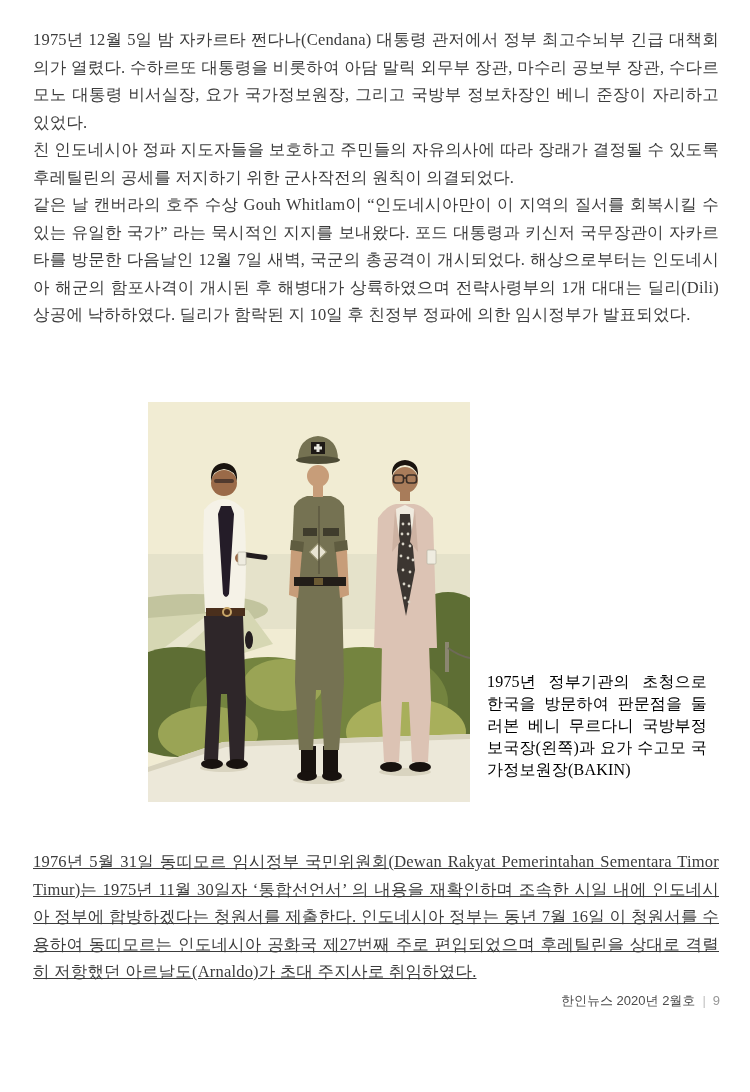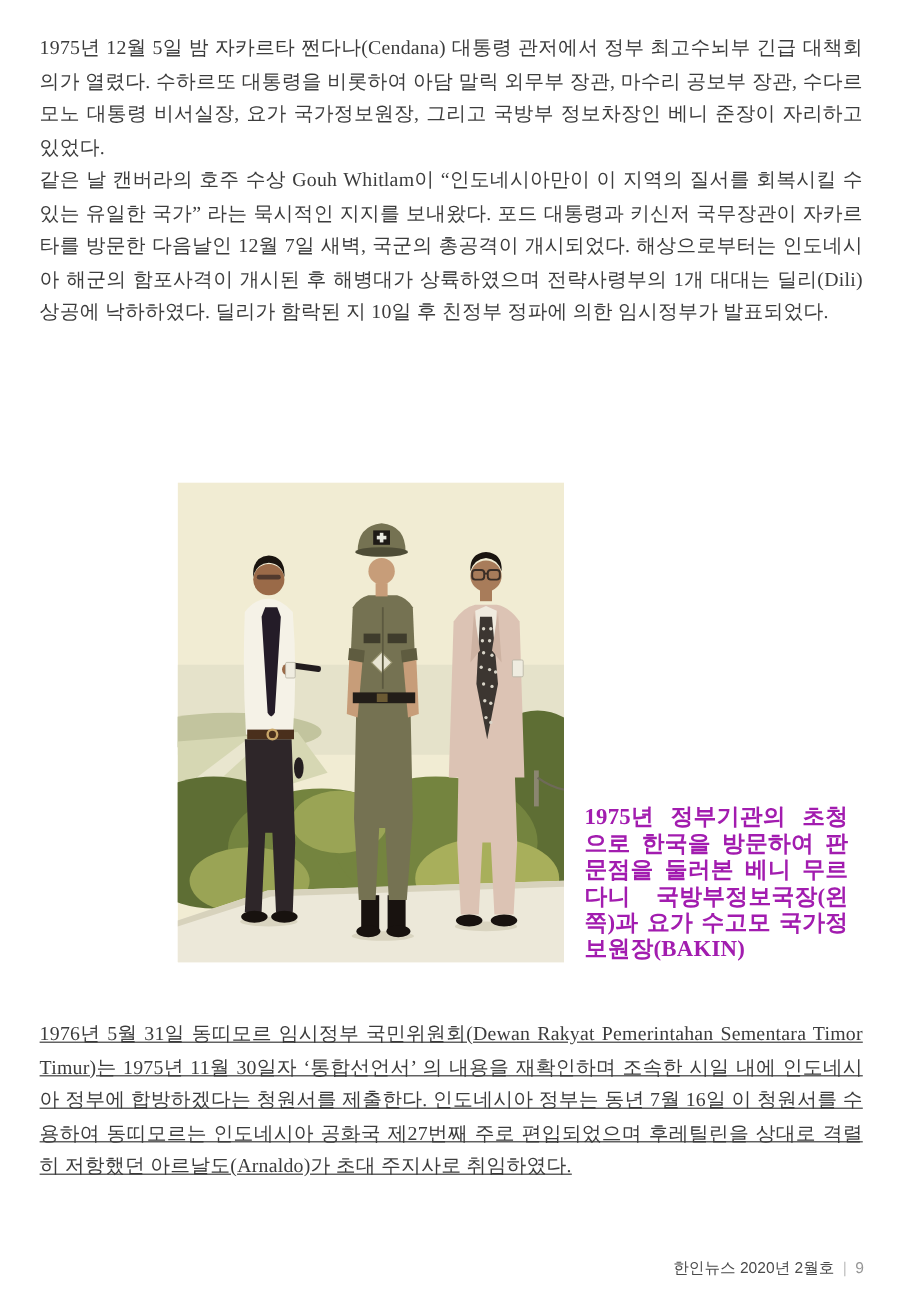--- a/index.html
+++ b/index.html
@@ -31,47 +31,47 @@
     top: 402px;
     width: 322px;
     height: 400px;
   }
   .photo-frame svg { display: block; }
   .photo-caption {
     position: absolute;
     left: 487px;
     top: 671px;
     width: 220px;
-    font-size: 19px;
+    font-size: 16px;
     line-height: 22px;
     letter-spacing: 0.2px;
     text-align: justify;
-    color: #a21caf;
-    font-weight: bold;
+    color: #000000;
   }
   .block-2 { top: 848px; text-decoration: underline; }
   .footer {
     position: absolute;
-    top: 1048px;
+    top: 992px;
     right: 30px;
     font-family: "Liberation Sans", "DejaVu Sans", sans-serif;
     font-size: 13px;
     color: #4a4a4a;
     white-space: nowrap;
   }
   .footer .sep { color: #c0c0c0; padding: 0 7px; font-weight: 300; }
   .footer .pagenum { color: #979797; }
 </style>
 </head>
 <body>
 
 <div class="page">
 
   <div class="body-text block-1">
     <p class="para">1975년 12월 5일 밤 자카르타 쩐다나(Cendana) 대통령 관저에서 정부 최고수뇌부 긴급 대책회의가 열렸다. 수하르또 대통령을 비롯하여 아담 말릭 외무부 장관, 마수리 공보부 장관, 수다르모노 대통령 비서실장, 요가 국가정보원장, 그리고 국방부 정보차장인 베니 준장이 자리하고 있었다.</p>
+    <p class="para">친 인도네시아 정파 지도자들을 보호하고 주민들의 자유의사에 따라 장래가 결정될 수 있도록 후레틸린의 공세를 저지하기 위한 군사작전의 원칙이 의결되었다.</p>
     <p class="para para-gap">같은 날 캔버라의 호주 수상 Gouh Whitlam이 “인도네시아만이 이 지역의 질서를 회복시킬 수 있는 유일한 국가” 라는 묵시적인 지지를 보내왔다. 포드 대통령과 키신저 국무장관이 자카르타를 방문한 다음날인 12월 7일 새벽, 국군의 총공격이 개시되었다. 해상으로부터는 인도네시아 해군의 함포사격이 개시된 후 해병대가 상륙하였으며 전략사령부의 1개 대대는 딜리(Dili) 상공에 낙하하였다. 딜리가 함락된 지 10일 후 친정부 정파에 의한 임시정부가 발표되었다.</p>
   </div>
 
   <div class="photo-frame">
     <svg width="322" height="400" viewBox="0 0 322 400" xmlns="http://www.w3.org/2000/svg">
 
       <rect x="0" y="0" width="322" height="400" fill="#f1ecd3"></rect>
 
       <rect x="0" y="152" width="322" height="75" fill="#e5e2ca"></rect>
       <ellipse cx="45" cy="208" rx="75" ry="16" fill="#c2c49e"></ellipse>

